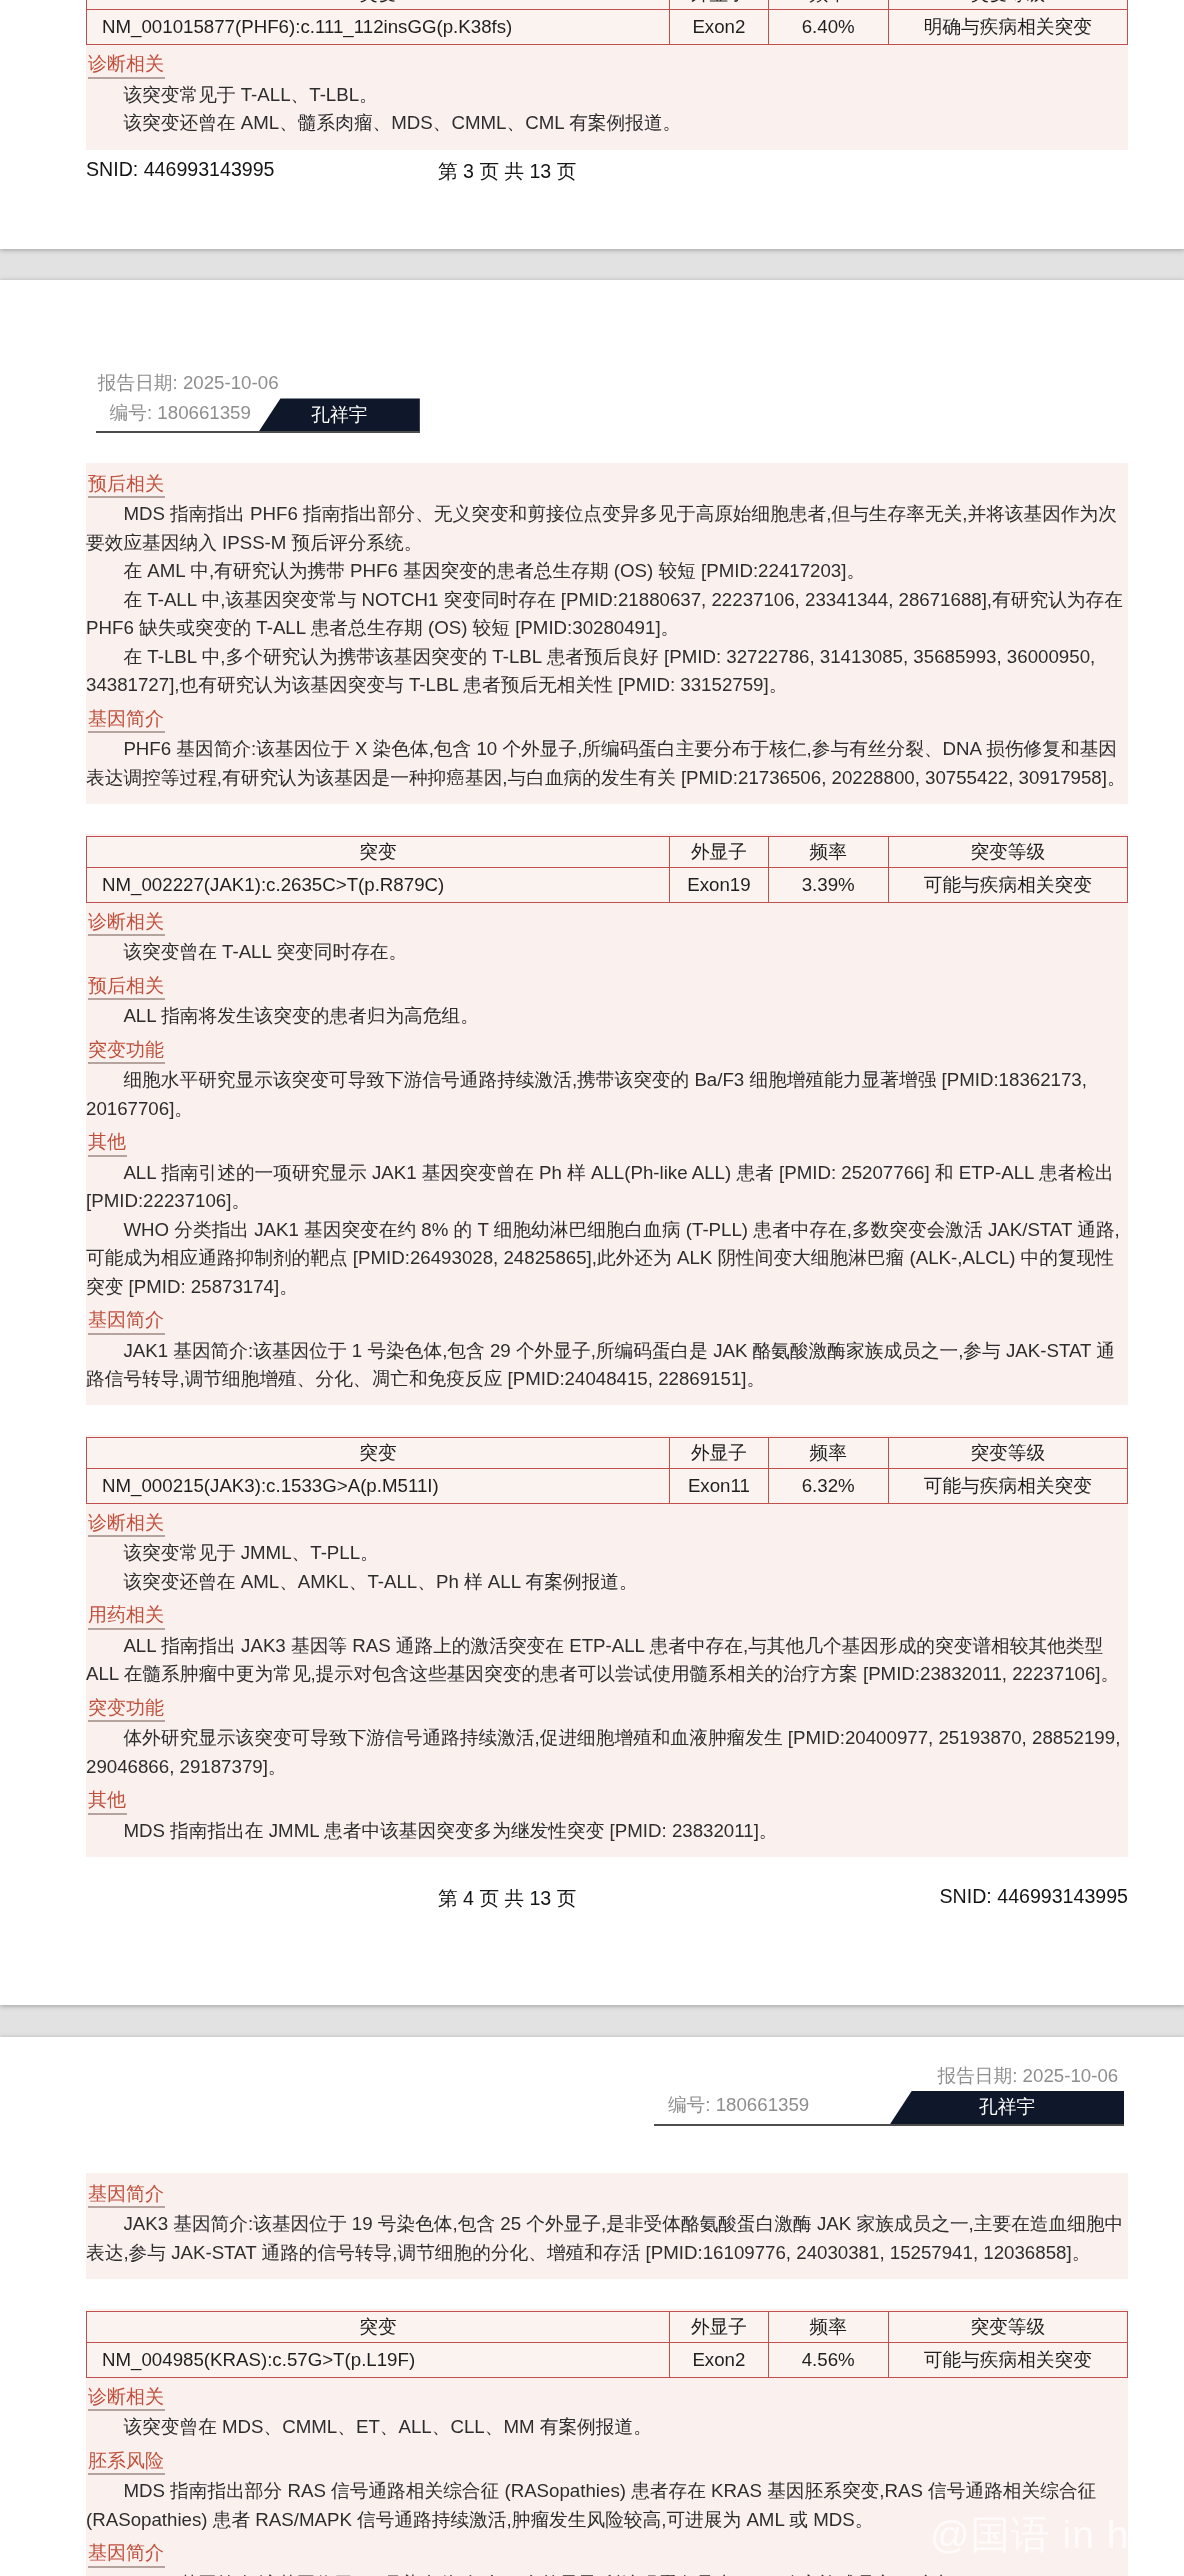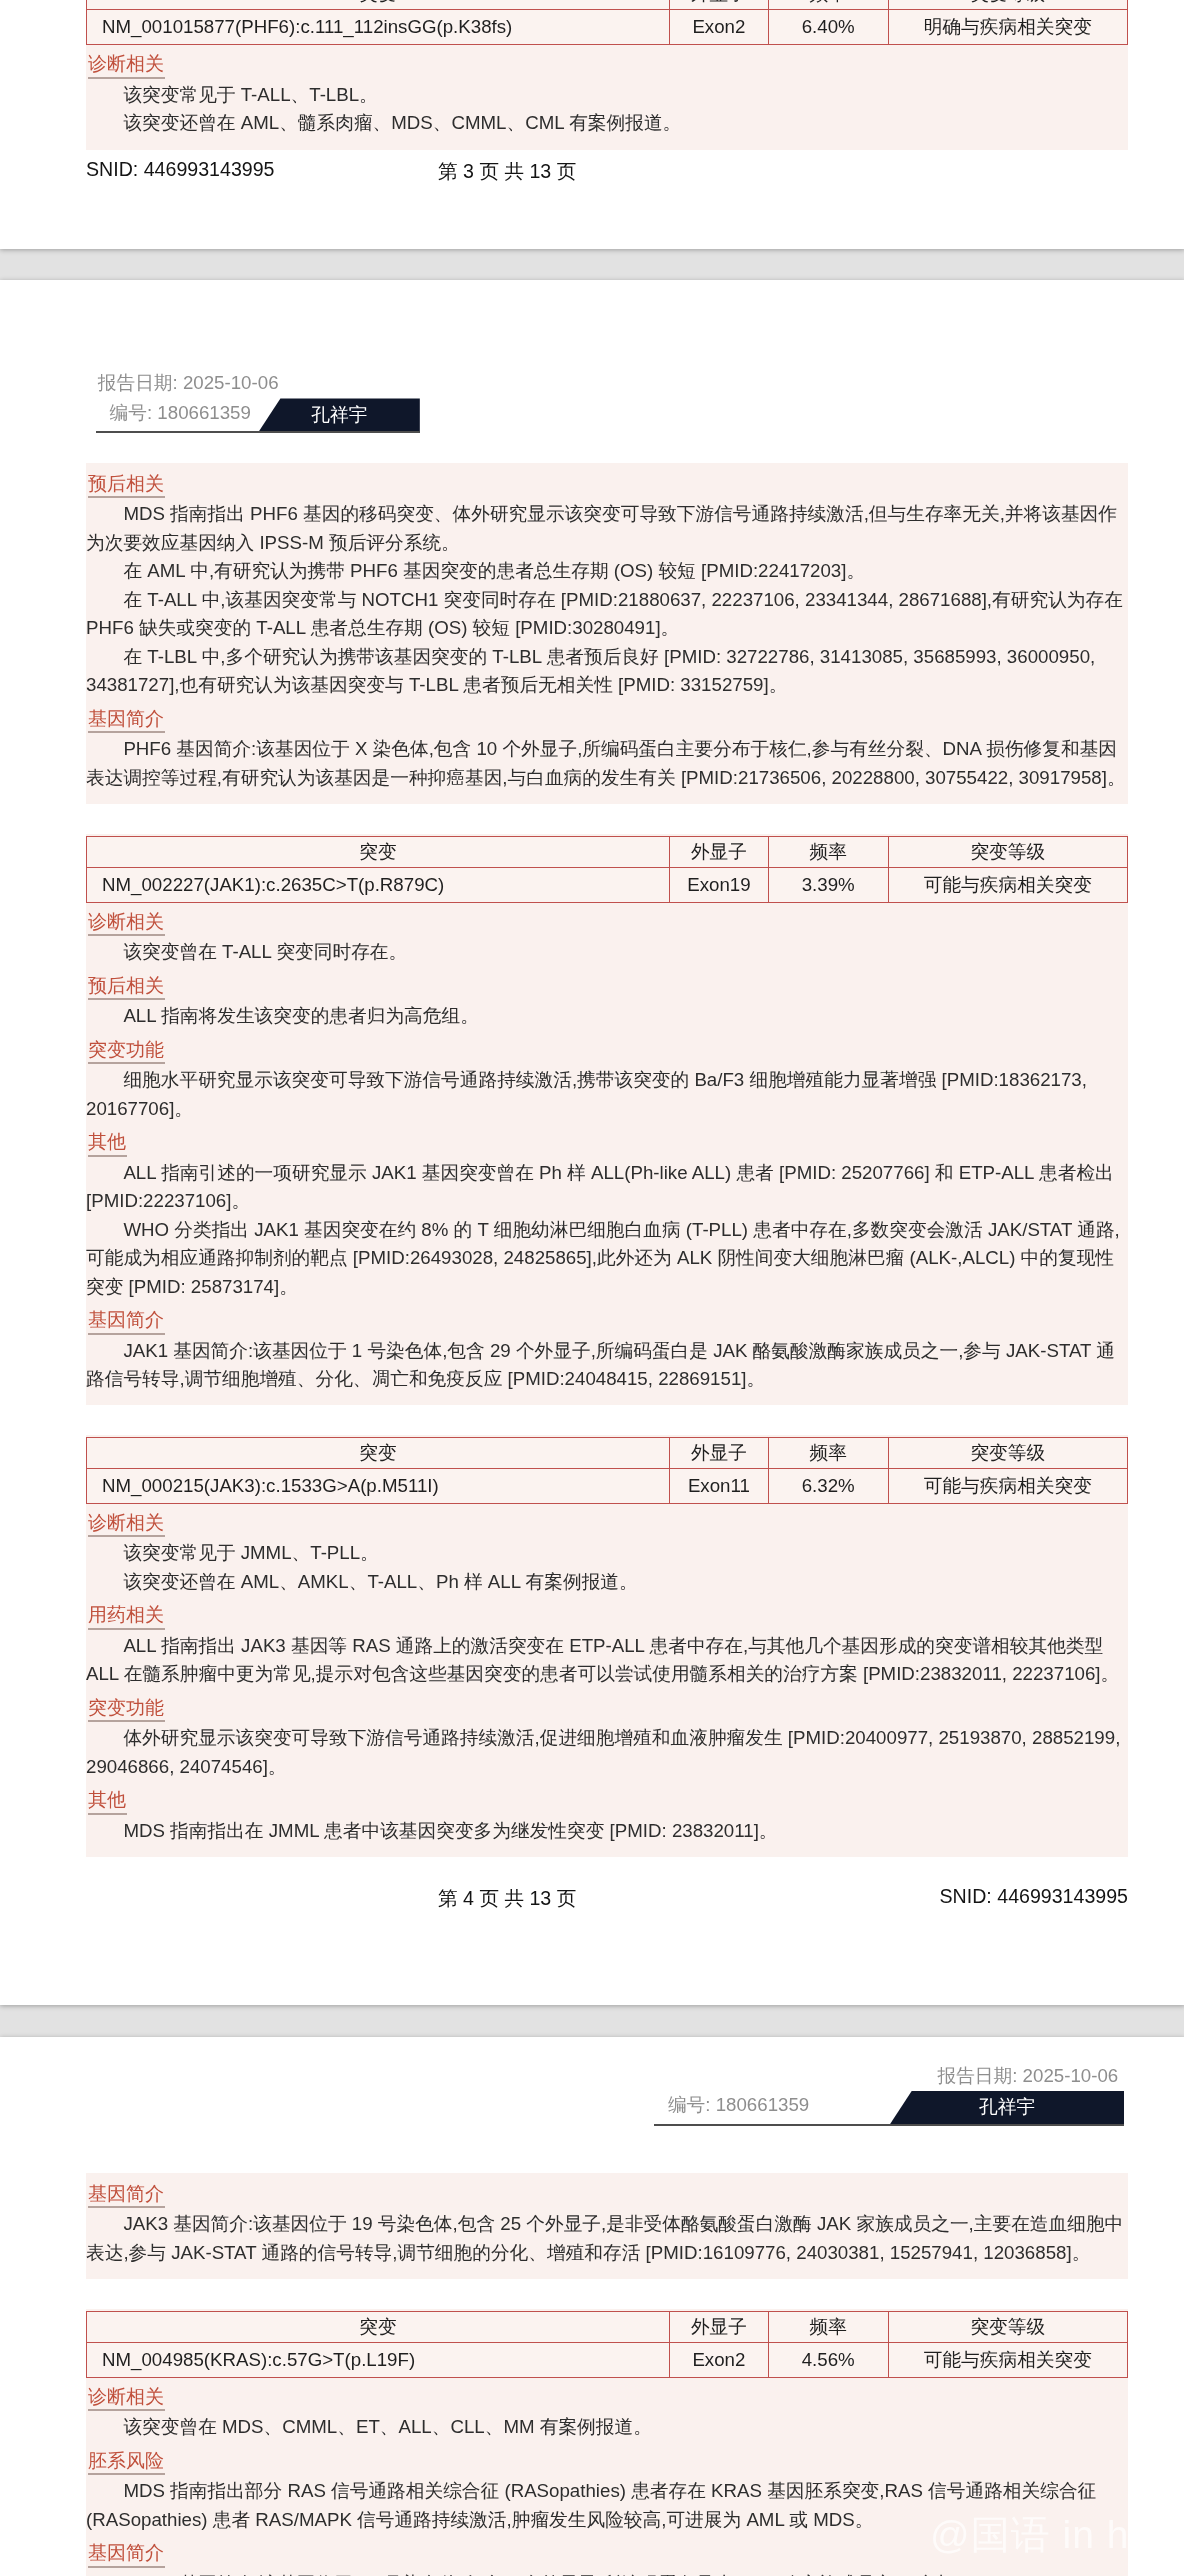--- a/index.html
+++ b/index.html
@@ -135,21 +135,21 @@
       <div class="rpt left">
         <div class="rh-date">报告日期: 2025-10-06</div>
         <div class="rh-row">
           <span class="rh-no">编号: 180661359</span>
           <div class="badge">孔祥宇</div>
         </div>
       </div>
       <div class="blocks">
         <div class="gene-block">
           <div class="sec-title">预后相关</div>
-          <div class="para">MDS 指南指出 PHF6 基因的移码突变、体外研究显示该突变可导致下游信号通路持续激活,但与生存率无关,并将该基因作为次要效应基因纳入 IPSS-M 预后评分系统。</div>
+          <div class="para">MDS 指南指出 PHF6 指南指出部分、无义突变和剪接位点变异多见于高原始细胞患者,但与生存率无关,并将该基因作为次要效应基因纳入 IPSS-M 预后评分系统。</div>
           <div class="para">在 AML 中,有研究认为携带 PHF6 基因突变的患者总生存期 (OS) 较短 [PMID:22417203]。</div>
           <div class="para">在 T-ALL 中,该基因突变常与 NOTCH1 突变同时存在 [PMID:21880637, 22237106, 23341344, 28671688],有研究认为存在 PHF6 缺失或突变的 T-ALL 患者总生存期 (OS) 较短 [PMID:30280491]。</div>
           <div class="para">在 T-LBL 中,多个研究认为携带该基因突变的 T-LBL 患者预后良好 [PMID: 32722786, 31413085, 35685993, 36000950, 34381727],也有研究认为该基因突变与 T-LBL 患者预后无相关性 [PMID: 33152759]。</div>
           <div class="sec-title">基因简介</div>
           <div class="para">PHF6 基因简介:该基因位于 X 染色体,包含 10 个外显子,所编码蛋白主要分布于核仁,参与有丝分裂、DNA 损伤修复和基因表达调控等过程,有研究认为该基因是一种抑癌基因,与白血病的发生有关 [PMID:21736506, 20228800, 30755422, 30917958]。</div>
         </div>
         <div class="gene-block">
           <table class="tbl">
             <colgroup>
               <col style="width: 56%;">
@@ -210,21 +210,21 @@
                 <td>可能与疾病相关突变</td>
               </tr>
             </tbody>
           </table>
           <div class="sec-title">诊断相关</div>
           <div class="para">该突变常见于 JMML、T-PLL。</div>
           <div class="para">该突变还曾在 AML、AMKL、T-ALL、Ph 样 ALL 有案例报道。</div>
           <div class="sec-title">用药相关</div>
           <div class="para">ALL 指南指出 JAK3 基因等 RAS 通路上的激活突变在 ETP-ALL 患者中存在,与其他几个基因形成的突变谱相较其他类型 ALL 在髓系肿瘤中更为常见,提示对包含这些基因突变的患者可以尝试使用髓系相关的治疗方案 [PMID:23832011, 22237106]。</div>
           <div class="sec-title">突变功能</div>
-          <div class="para">体外研究显示该突变可导致下游信号通路持续激活,促进细胞增殖和血液肿瘤发生 [PMID:20400977, 25193870, 28852199, 29046866, 24074546]。</div>
+          <div class="para">体外研究显示该突变可导致下游信号通路持续激活,促进细胞增殖和血液肿瘤发生 [PMID:20400977, 25193870, 28852199, 29046866, 29187379]。</div>
           <div class="sec-title">其他</div>
           <div class="para">MDS 指南指出在 JMML 患者中该基因突变多为继发性突变 [PMID: 23832011]。</div>
         </div>
       </div>
       <div class="pfooter">
         <div class="pf-center">第 4 页 共 13 页</div>
         <div class="pf-right">SNID: 446993143995</div>
       </div>
     </div>
 </div>

